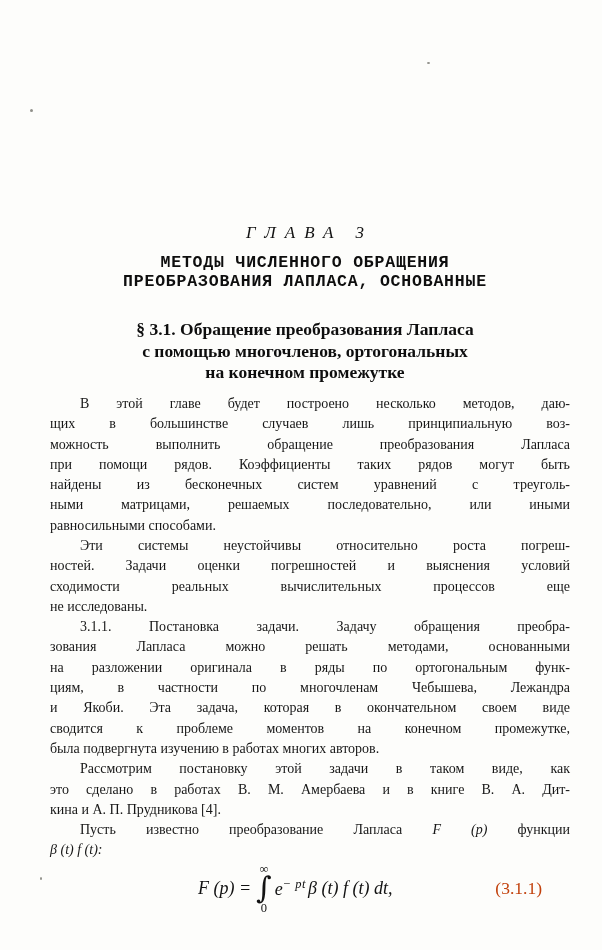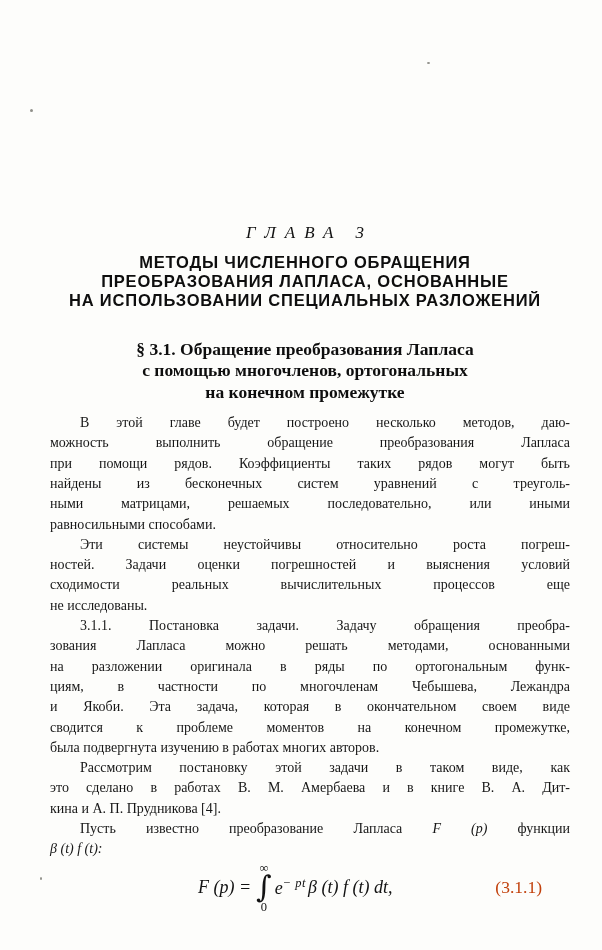--- a/index.html
+++ b/index.html
@@ -19,21 +19,21 @@
     text-align:center;
     font-style:italic;
     font-size:17px;
     letter-spacing:9px;
     text-indent:9px;
     color:#121212;
   }
   .chapter-title{
     margin:10px 0 0 0;
     text-align:center;
-    font-family:Liberation Sans, sans-serif;
+    font-family:Liberation Mono, monospace;
     font-weight:700;
     font-size:16.5px;
     line-height:19.2px;
     letter-spacing:.8px;
     color:#0e0e0e;
   }
   .section-title{
     margin:28px 0 0 0;
     text-align:center;
     font-family:"Liberation Serif",serif;
@@ -113,33 +113,33 @@
 </head>
 <body>
 
 <div class="page">
 
   <div class="chapter-label">ГЛАВА 3</div>
 
   <div class="chapter-title">
     <div>МЕТОДЫ ЧИСЛЕННОГО ОБРАЩЕНИЯ</div>
     <div>ПРЕОБРАЗОВАНИЯ ЛАПЛАСА, ОСНОВАННЫЕ</div>
-    <div>НА ИСПОЛЬЗОВАНИИ СПЕЦИАЛЬНЫХ РАЗЛОЖЕНИЙ</div>
   </div>
 
   <div class="section-title">
     <div>§ 3.1. Обращение преобразования Лапласа</div>
     <div>с помощью многочленов, ортогональных</div>
     <div>на конечном промежутке</div>
   </div>
 
   <div class="bodytext">
 
     <p class="para">
       <span class="line indent">В этой главе будет построено несколько методов, даю-</span>
+      <span class="line">щих в большинстве случаев лишь принципиальную воз-</span>
       <span class="line">можность выполнить обращение преобразования Лапласа</span>
       <span class="line">при помощи рядов. Коэффициенты таких рядов могут быть</span>
       <span class="line">найдены из бесконечных систем уравнений с треуголь-</span>
       <span class="line">ными матрицами, решаемых последовательно, или иными</span>
       <span class="line last">равносильными способами.</span>
     </p>
 
     <p class="para">
       <span class="line indent">Эти системы неустойчивы относительно роста погреш-</span>
       <span class="line">ностей. Задачи оценки погрешностей и выяснения условий</span>

